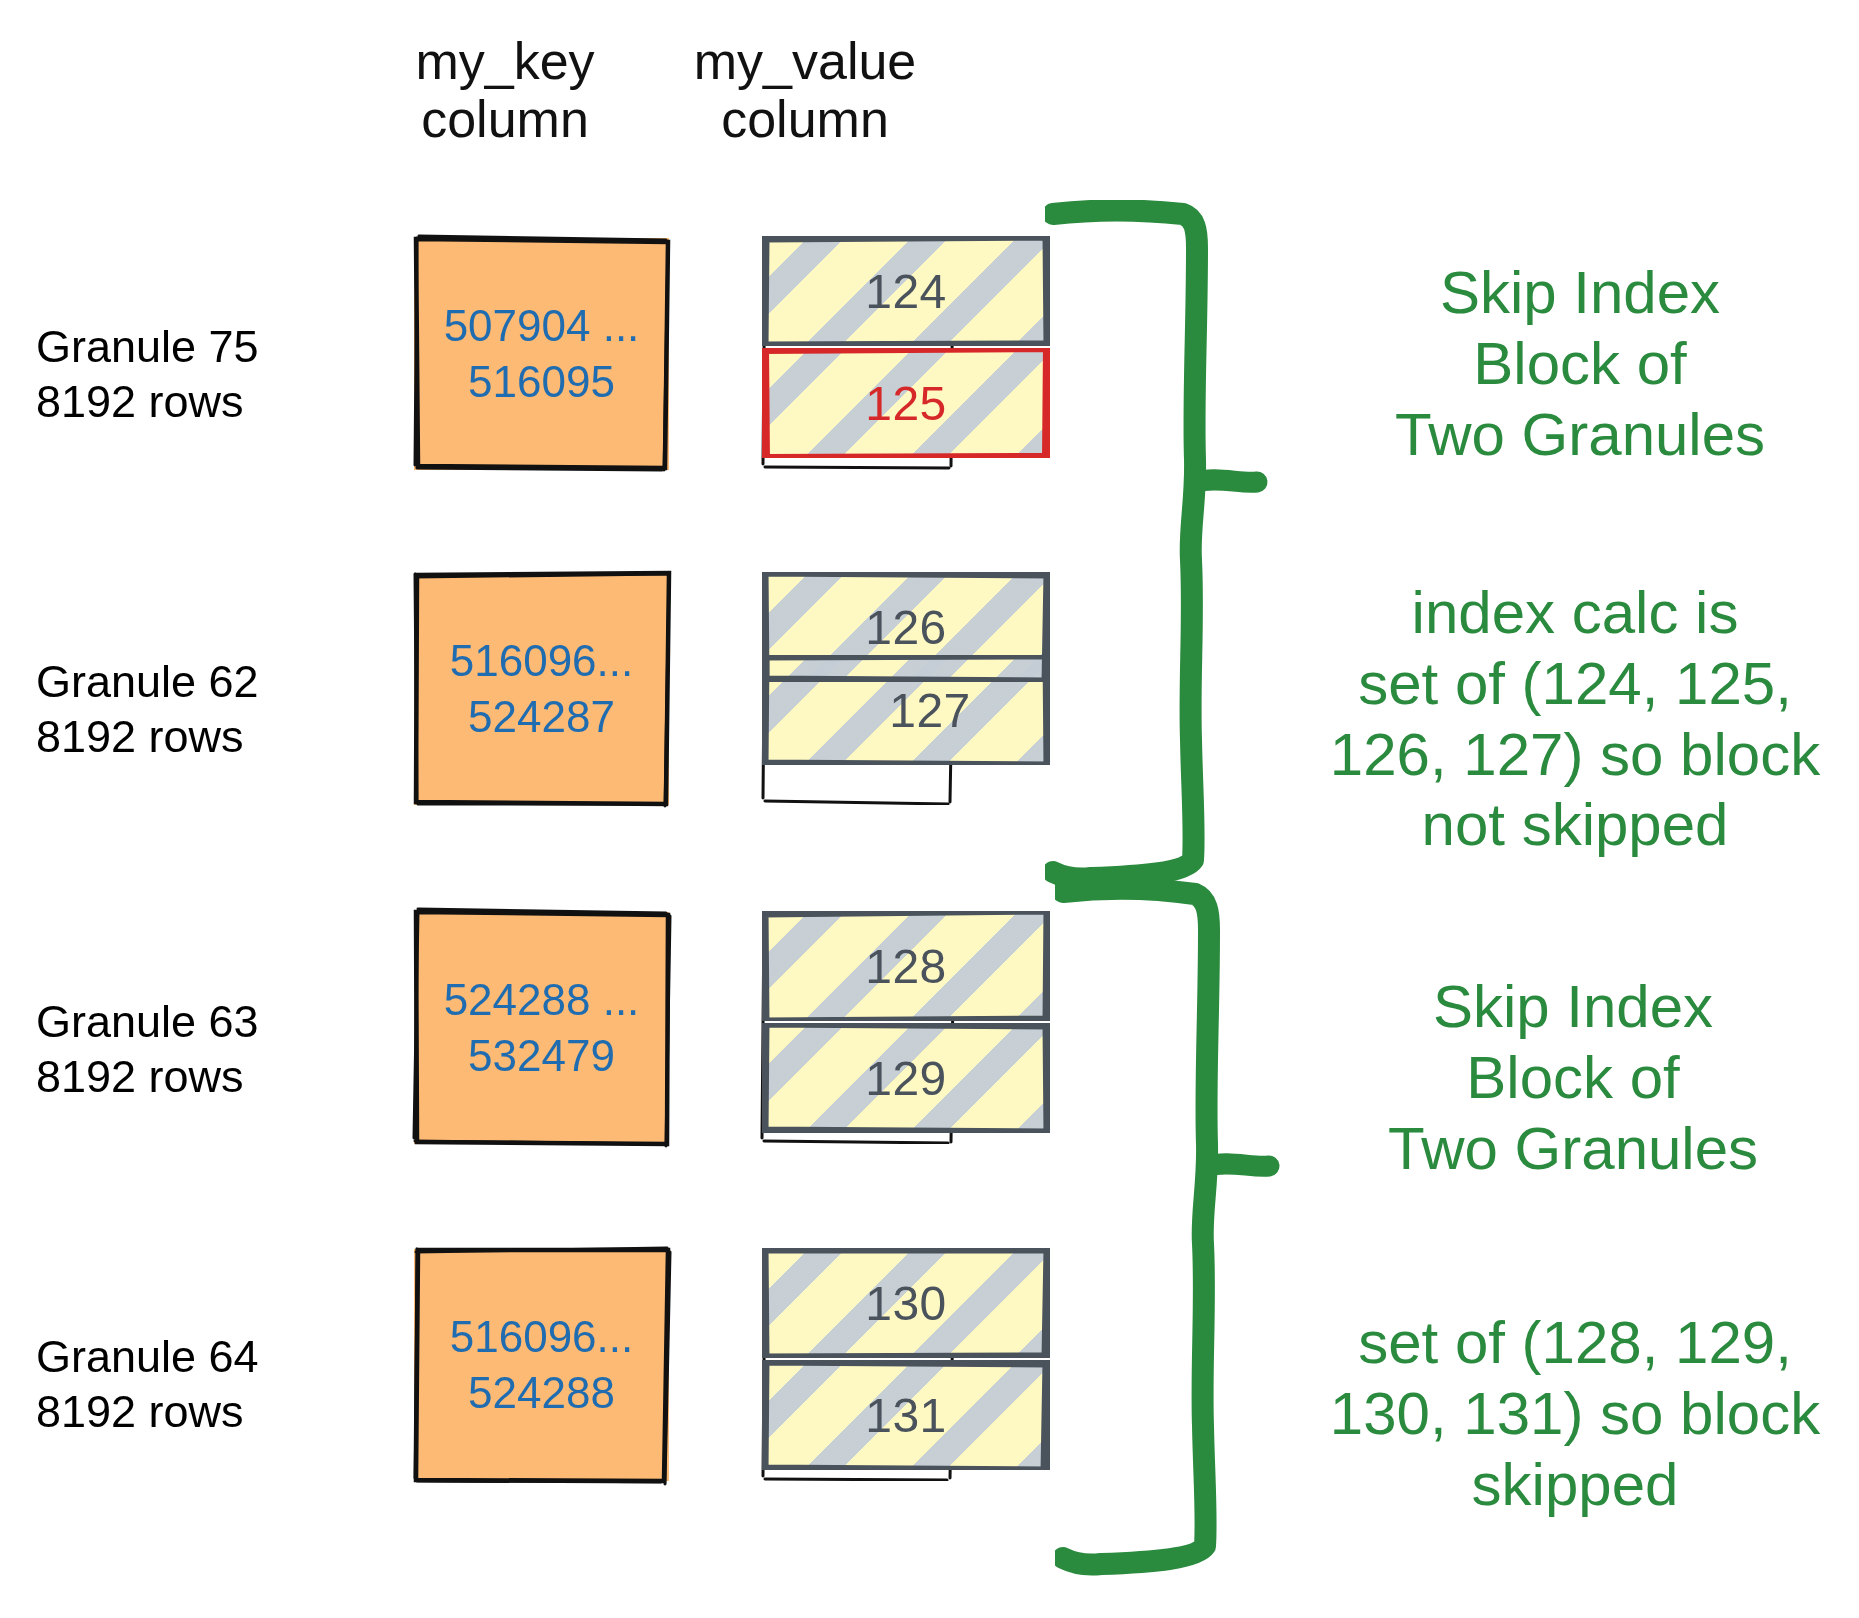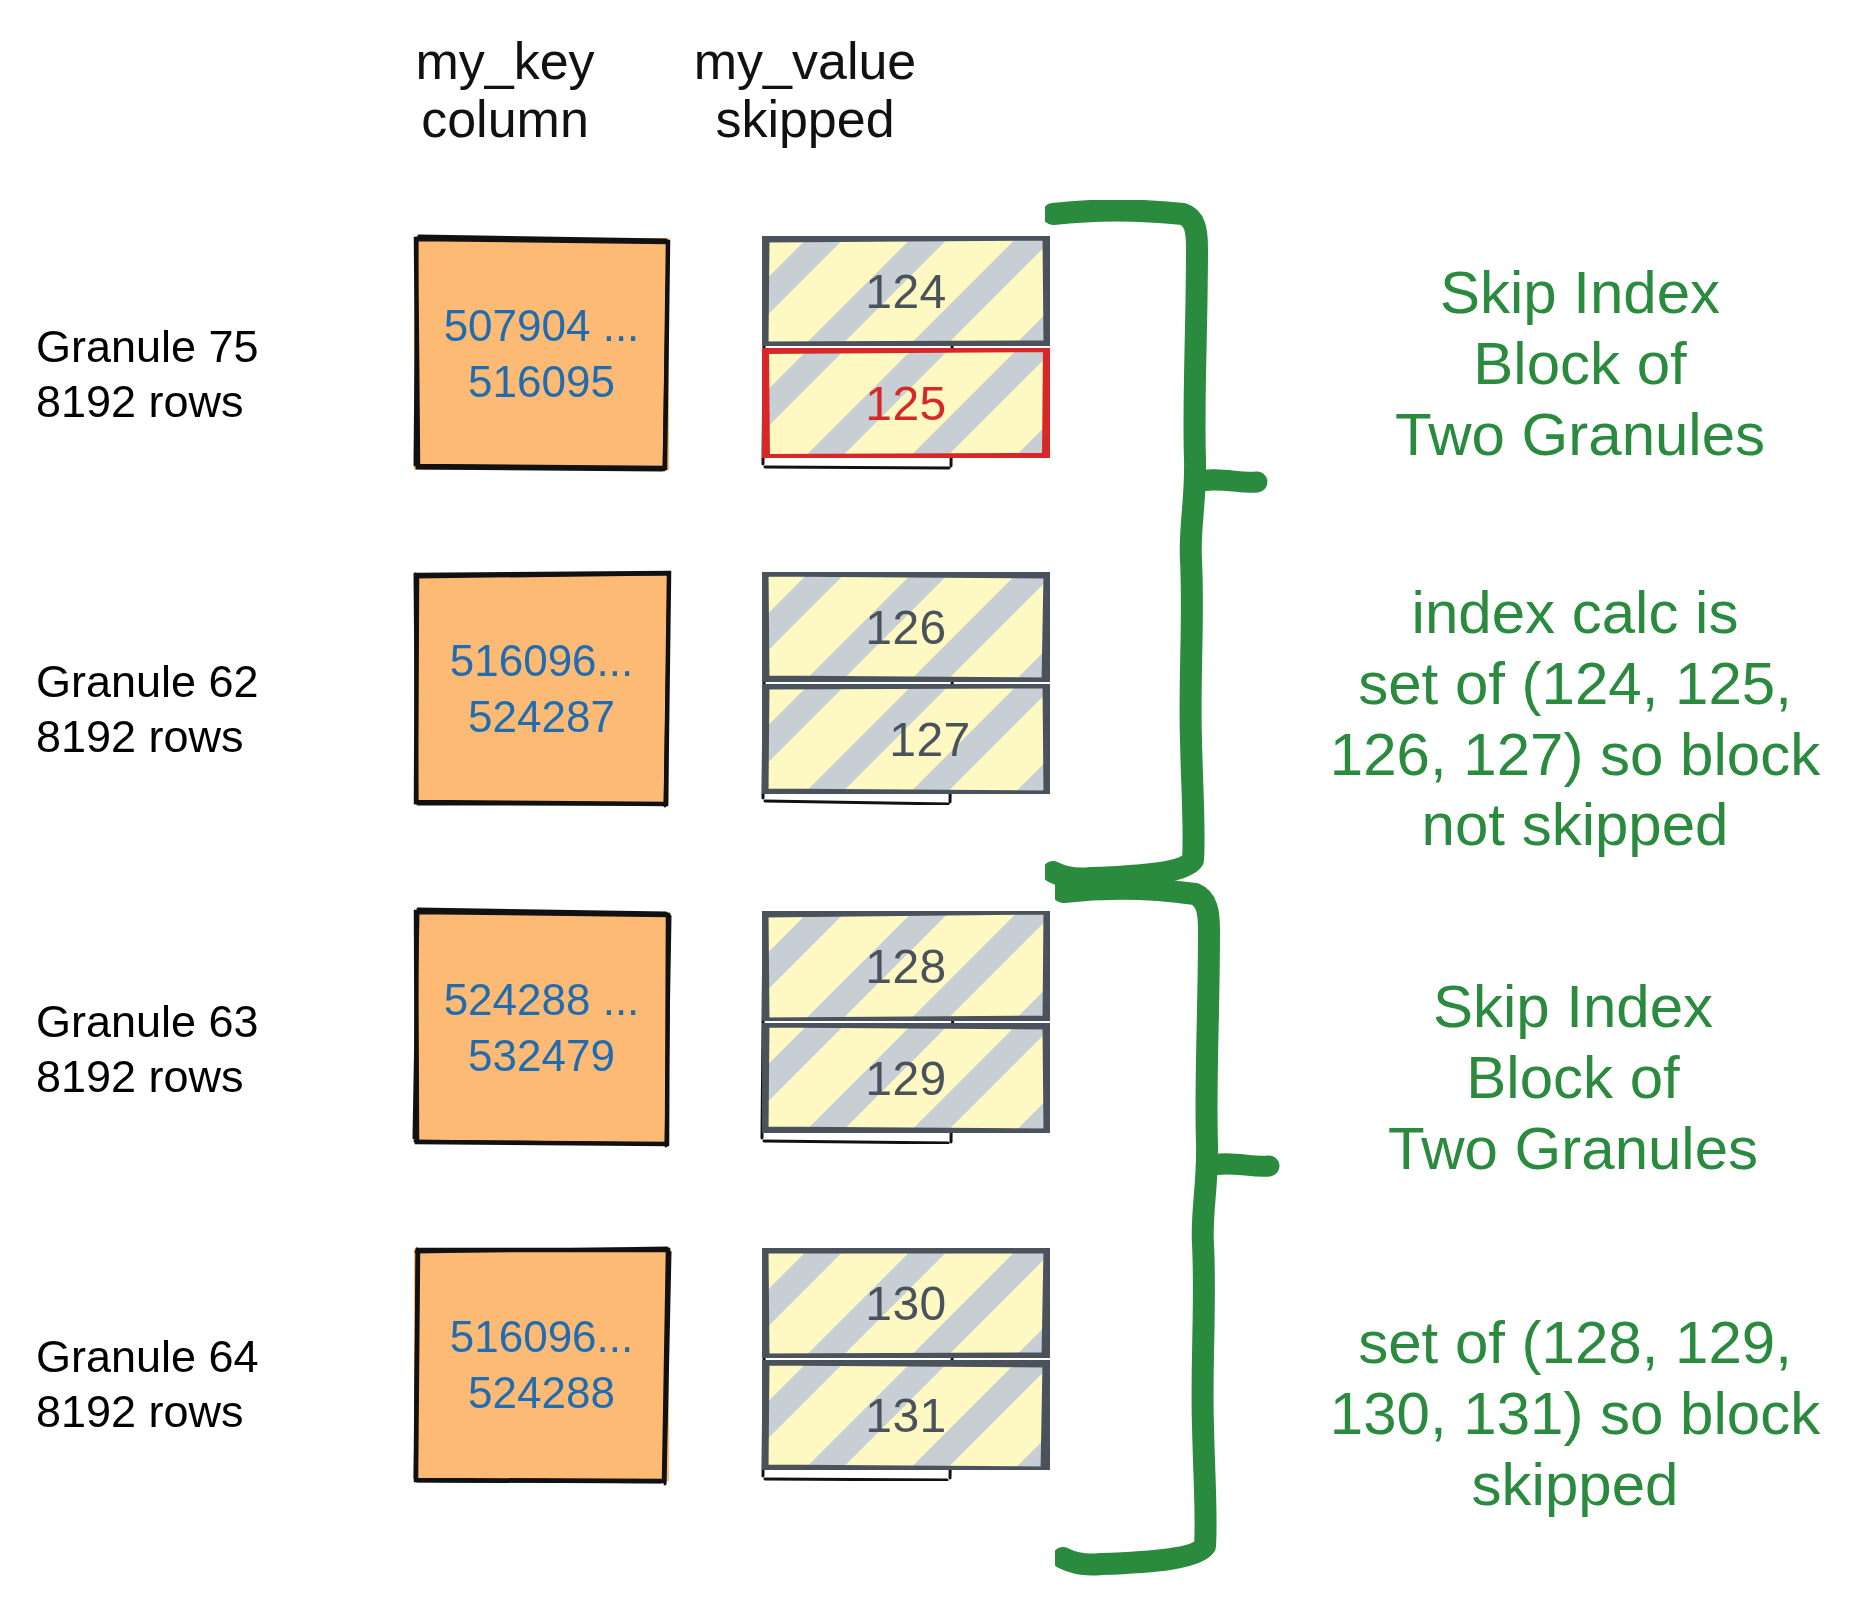--- a/index.html
+++ b/index.html
@@ -74,21 +74,21 @@
   .value-text{
     position:relative;z-index:4;font-size:48px;color:#4a525c;
     letter-spacing:0.5px;
   }
   .value-cell.highlight .value-text{color:#d62828;}
 
   
   #value-cell-0{top:236px;}
   #value-cell-1{top:348px;}
   #value-cell-2{top:572px;}
-  #value-cell-3{top:684px;padding-left:48px;}
+  #value-cell-3{top:655px;padding-left:48px;}
   #value-cell-4{top:911px;}
   #value-cell-5{top:1023px;}
   #value-cell-6{top:1248px;}
   #value-cell-7{top:1360px;}
 
   
   .bracket{position:absolute;pointer-events:none;}
   #bracket-0{left:1045px;top:200px;width:330px;height:690px;}
   #bracket-1{left:1055px;top:880px;width:330px;height:700px;}
 
@@ -103,21 +103,21 @@
   #note-3{left:1285px;top:1308px;width:580px;}
 </style>
 </head>
 <body>
 
 <div class="canvas">
 
   <div class="col-head" id="head-key">my_key
 column</div>
   <div class="col-head" id="head-value">my_value
-skipped</div>
+column</div>
 
   <div class="granule-label" id="g-label-0">Granule 75
 8192 rows</div>
   <div class="granule-label" id="g-label-1">Granule 62
 8192 rows</div>
   <div class="granule-label" id="g-label-2">Granule 63
 8192 rows</div>
   <div class="granule-label" id="g-label-3">Granule 64
 8192 rows</div>
 

